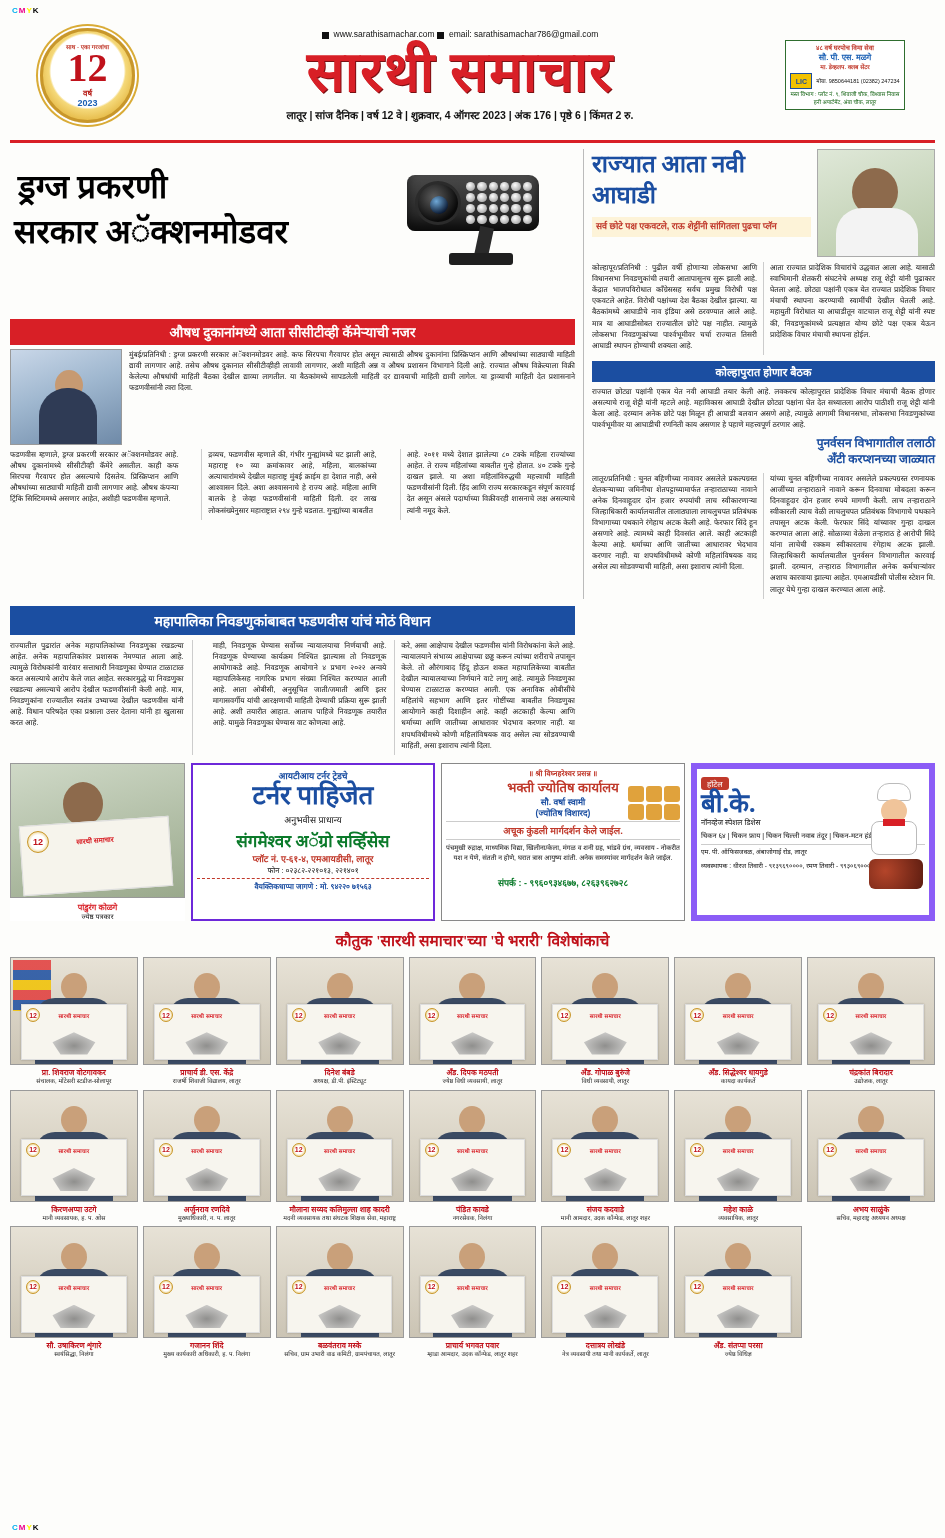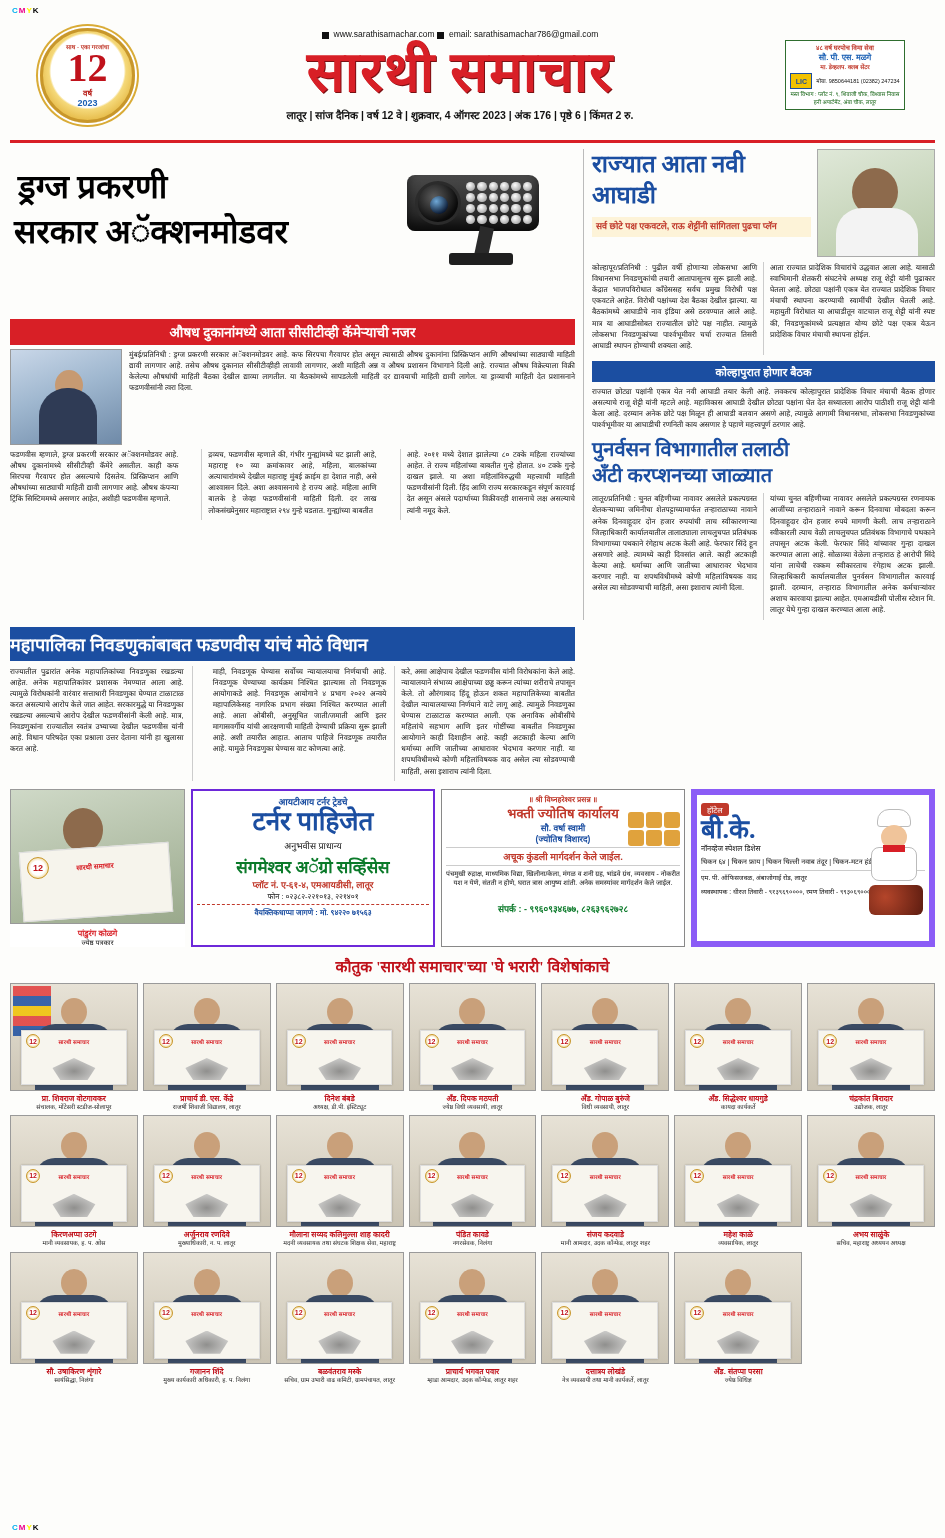--- a/index.html
+++ b/index.html
@@ -222,29 +222,30 @@
   }
   .rc-cols { display: flex; gap: 6px; margin-top: 5px; }
   .rc-cols .col { flex: 1; }
   .bluebar {
     background: #1b4ea1; color: #fff; font-weight: bold;
     font-size: 11px; text-align: center; padding: 3px 0;
     margin: 6px 0 4px 0;
   }
   .rc-head2 {
     font-family: "Liberation Serif", serif;
-    font-size: 20px; font-weight: bold; color: #1b4ea1;
-    line-height: 1.3; margin-top: 6px;
+    font-size: 12px; font-weight: bold; color: #1b4ea1;
+    line-height: 1.3; margin-top: 6px; text-align: right;
   }
 
   
   .midbar {
     background: #1b4ea1; color: #fff; font-weight: bold;
-    font-size: 18px; text-align: left; padding: 5px 0;
+    font-size: 14px; text-align: center; padding: 5px 0;
     margin: 7px 0 5px 0;
+    font-family: Liberation Serif, serif;
   }
   .mid-cols { display: flex; gap: 8px; }
   .mid-cols .col { flex: 1; }
   .sep { border-left: 1px solid #ccc; }
 
   
   .ads { display: flex; gap: 6px; margin-top: 8px; align-items: stretch; }
   .ad { border: 1px solid #888; background: #fff; padding: 4px; position: relative; }
   .ad1 { flex: 0 0 175px; border: none; padding: 0; }
   .ad1 .ph {

